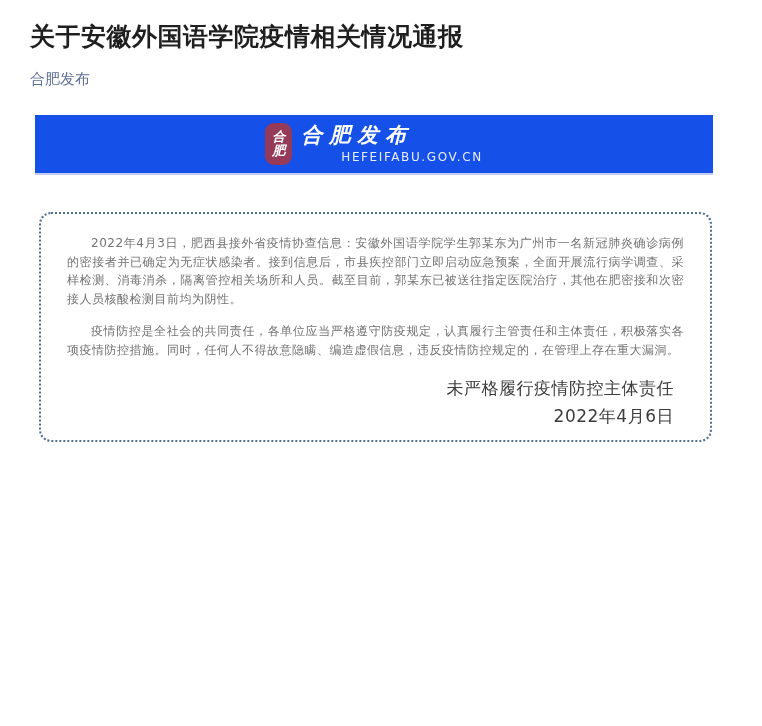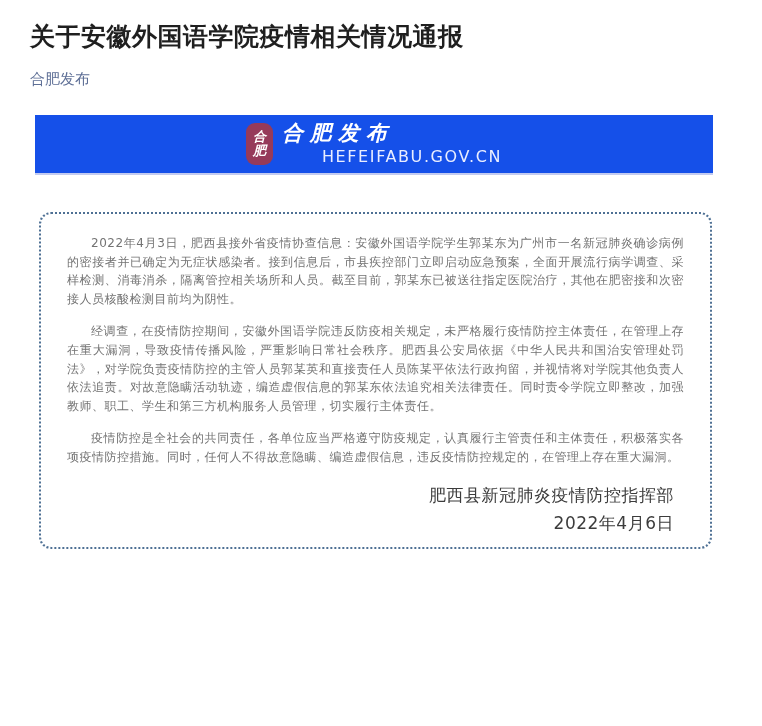--- a/index.html
+++ b/index.html
@@ -68,21 +68,21 @@
   .logo-name {
     color: #ffffff;
     font-size: 21px;
     font-weight: bold;
     font-style: italic;
     letter-spacing: 7px;
     line-height: 1.1;
   }
   .logo-url {
     color: #e9edff;
-    font-size: 16px;
+    font-size: 12px;
     letter-spacing: 1.6px;
     margin-top: 2px;
     margin-left: 40px;
   }
 
   .notice-box {
     box-sizing: border-box;
     margin: 37px 0 0 39px;
     width: 673px;
     border: 2px dotted #4e7094;
@@ -126,21 +126,20 @@
       </div>
       <div class="logo-textblock">
         <span class="logo-name">合肥发布</span>
         <span class="logo-url">HEFEIFABU.GOV.CN</span>
       </div>
     </div>
   </div>
 
   <div class="notice-box">
     <p>2022年4月3日，肥西县接外省疫情协查信息：安徽外国语学院学生郭某东为广州市一名新冠肺炎确诊病例的密接者并已确定为无症状感染者。接到信息后，市县疾控部门立即启动应急预案，全面开展流行病学调查、采样检测、消毒消杀，隔离管控相关场所和人员。截至目前，郭某东已被送往指定医院治疗，其他在肥密接和次密接人员核酸检测目前均为阴性。</p>
-    <p>经调查，在疫情防控期间，安徽外国语学院违反防疫相关规定，未严格履行疫情防控主体责任，在管理上存在重大漏洞，导致疫情传播风险，严重影响日常社会秩序。肥西县公安局依据《中华人民共和国治安管理处罚法》，对学院负责疫情防控的主管人员郭某英和直接责任人员陈某平依法行政拘留，并视情将对学院其他负责人依法追责。对故意隐瞒活动轨迹，编造虚假信息的郭某东依法追究相关法律责任。同时责令学院立即整改，加强教师、职工、学生和第三方机构服务人员管理，切实履行主体责任。</p>
     <p>疫情防控是全社会的共同责任，各单位应当严格遵守防疫规定，认真履行主管责任和主体责任，积极落实各项疫情防控措施。同时，任何人不得故意隐瞒、编造虚假信息，违反疫情防控规定的，在管理上存在重大漏洞。</p>
     <div class="signature">
-      <div>肥西县新冠肺炎疫情防控指挥部</div>
+      <div>未严格履行疫情防控主体责任</div>
       <div>2022年4月6日</div>
     </div>
   </div>
 
 </div>
 
 </body></html>

